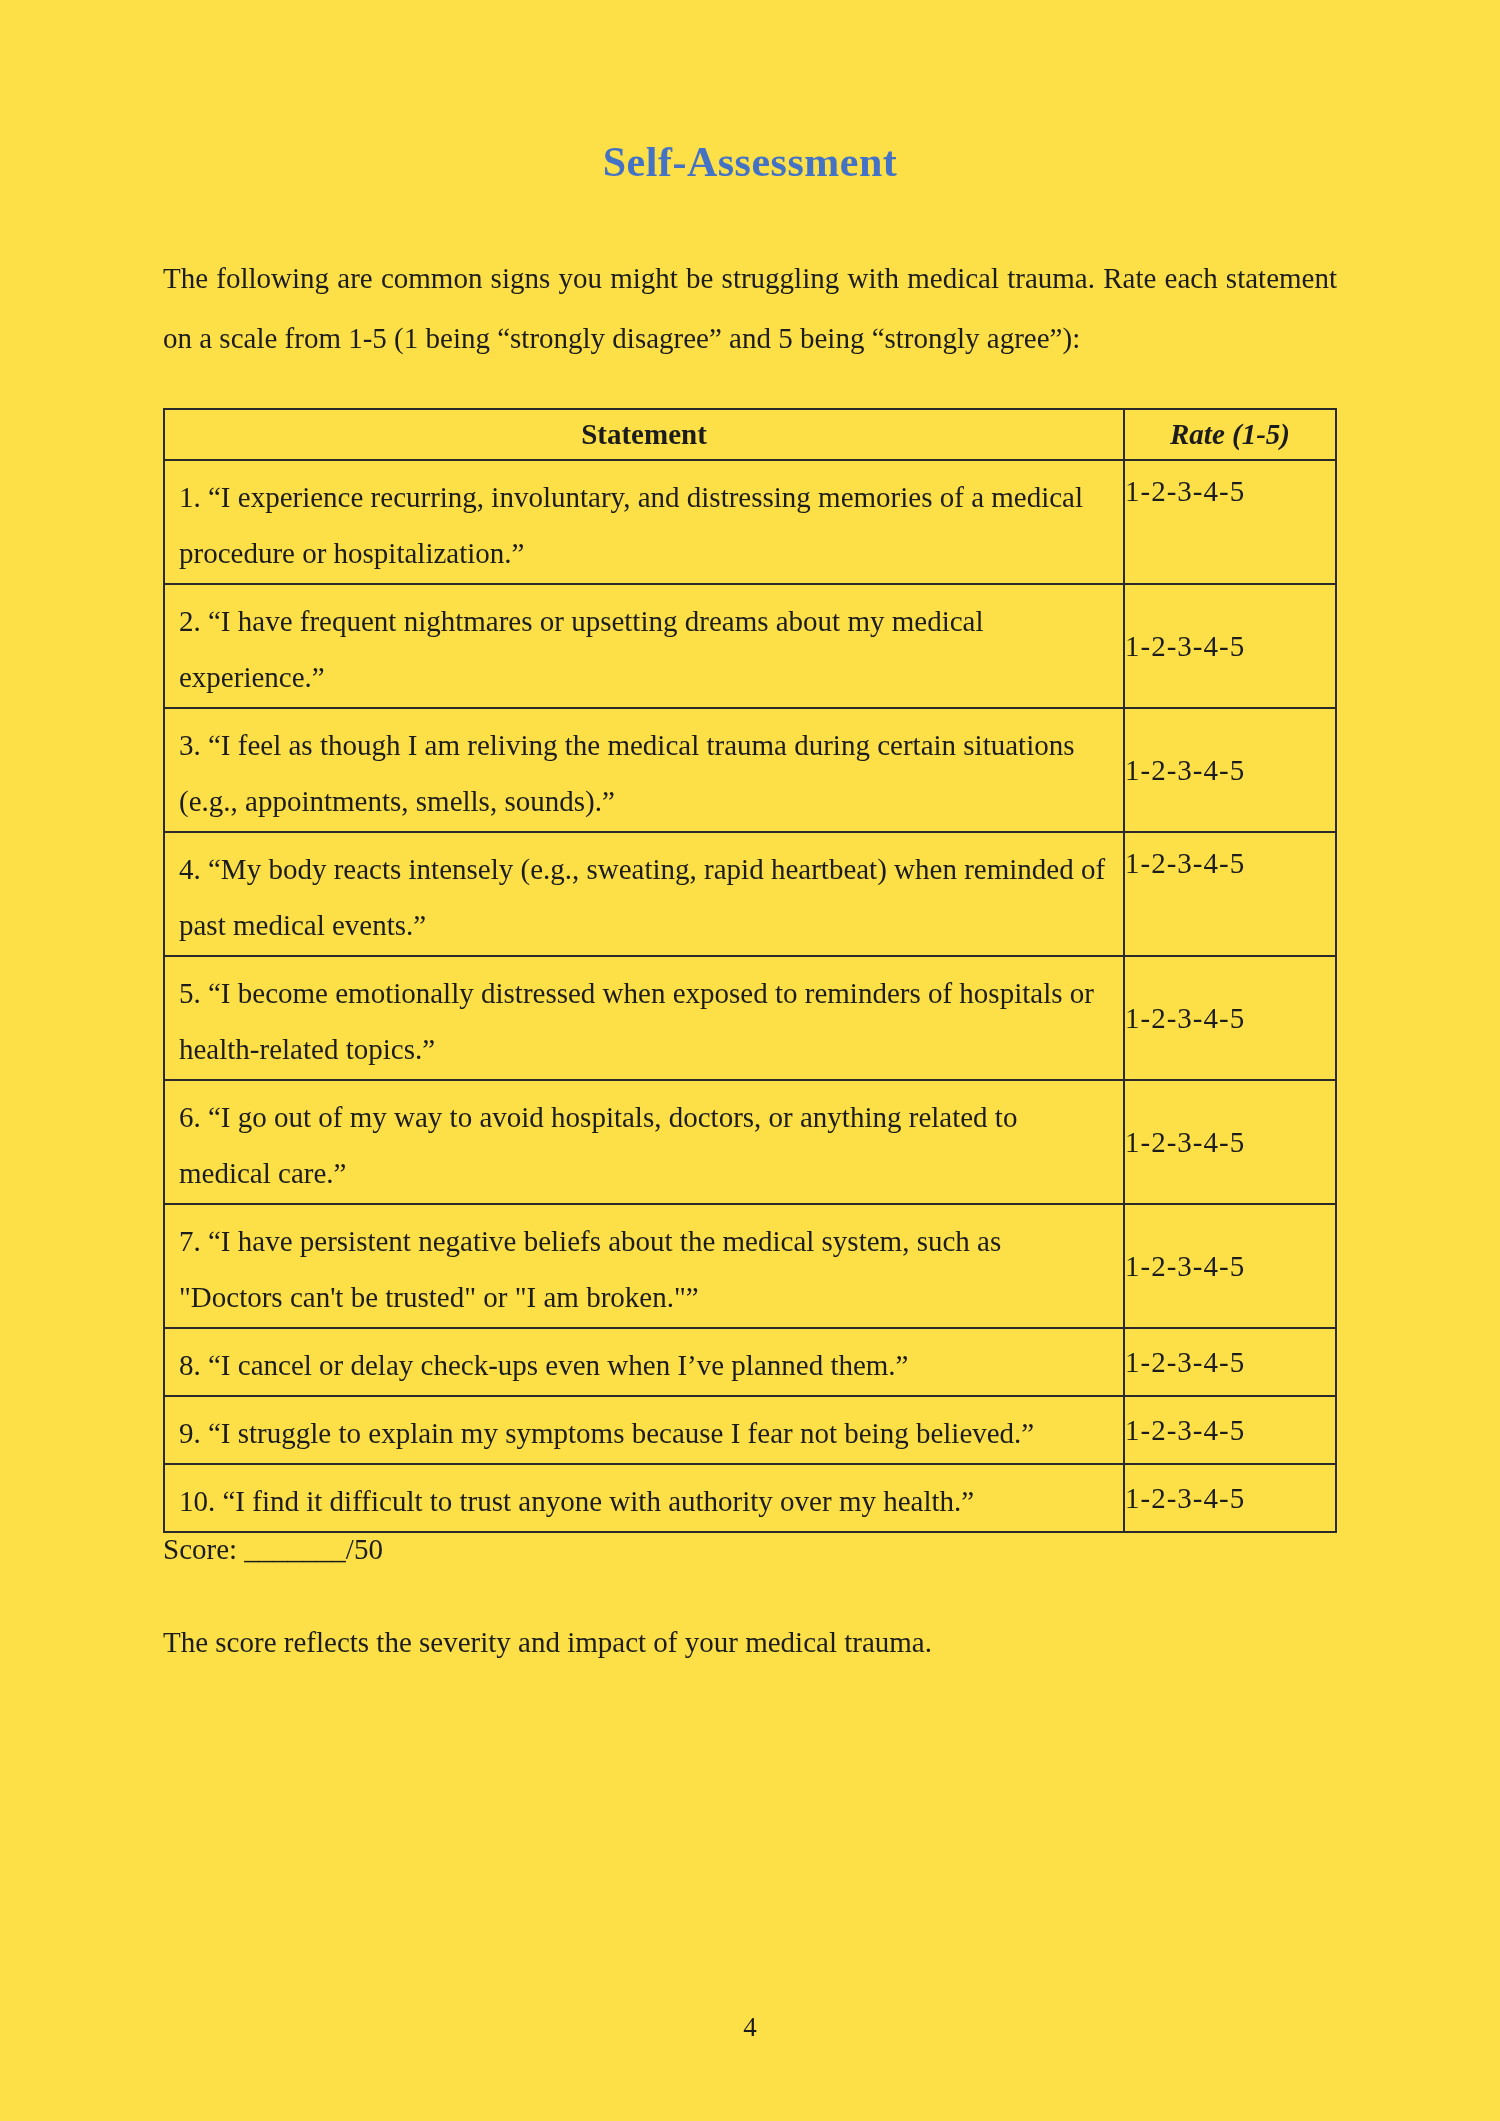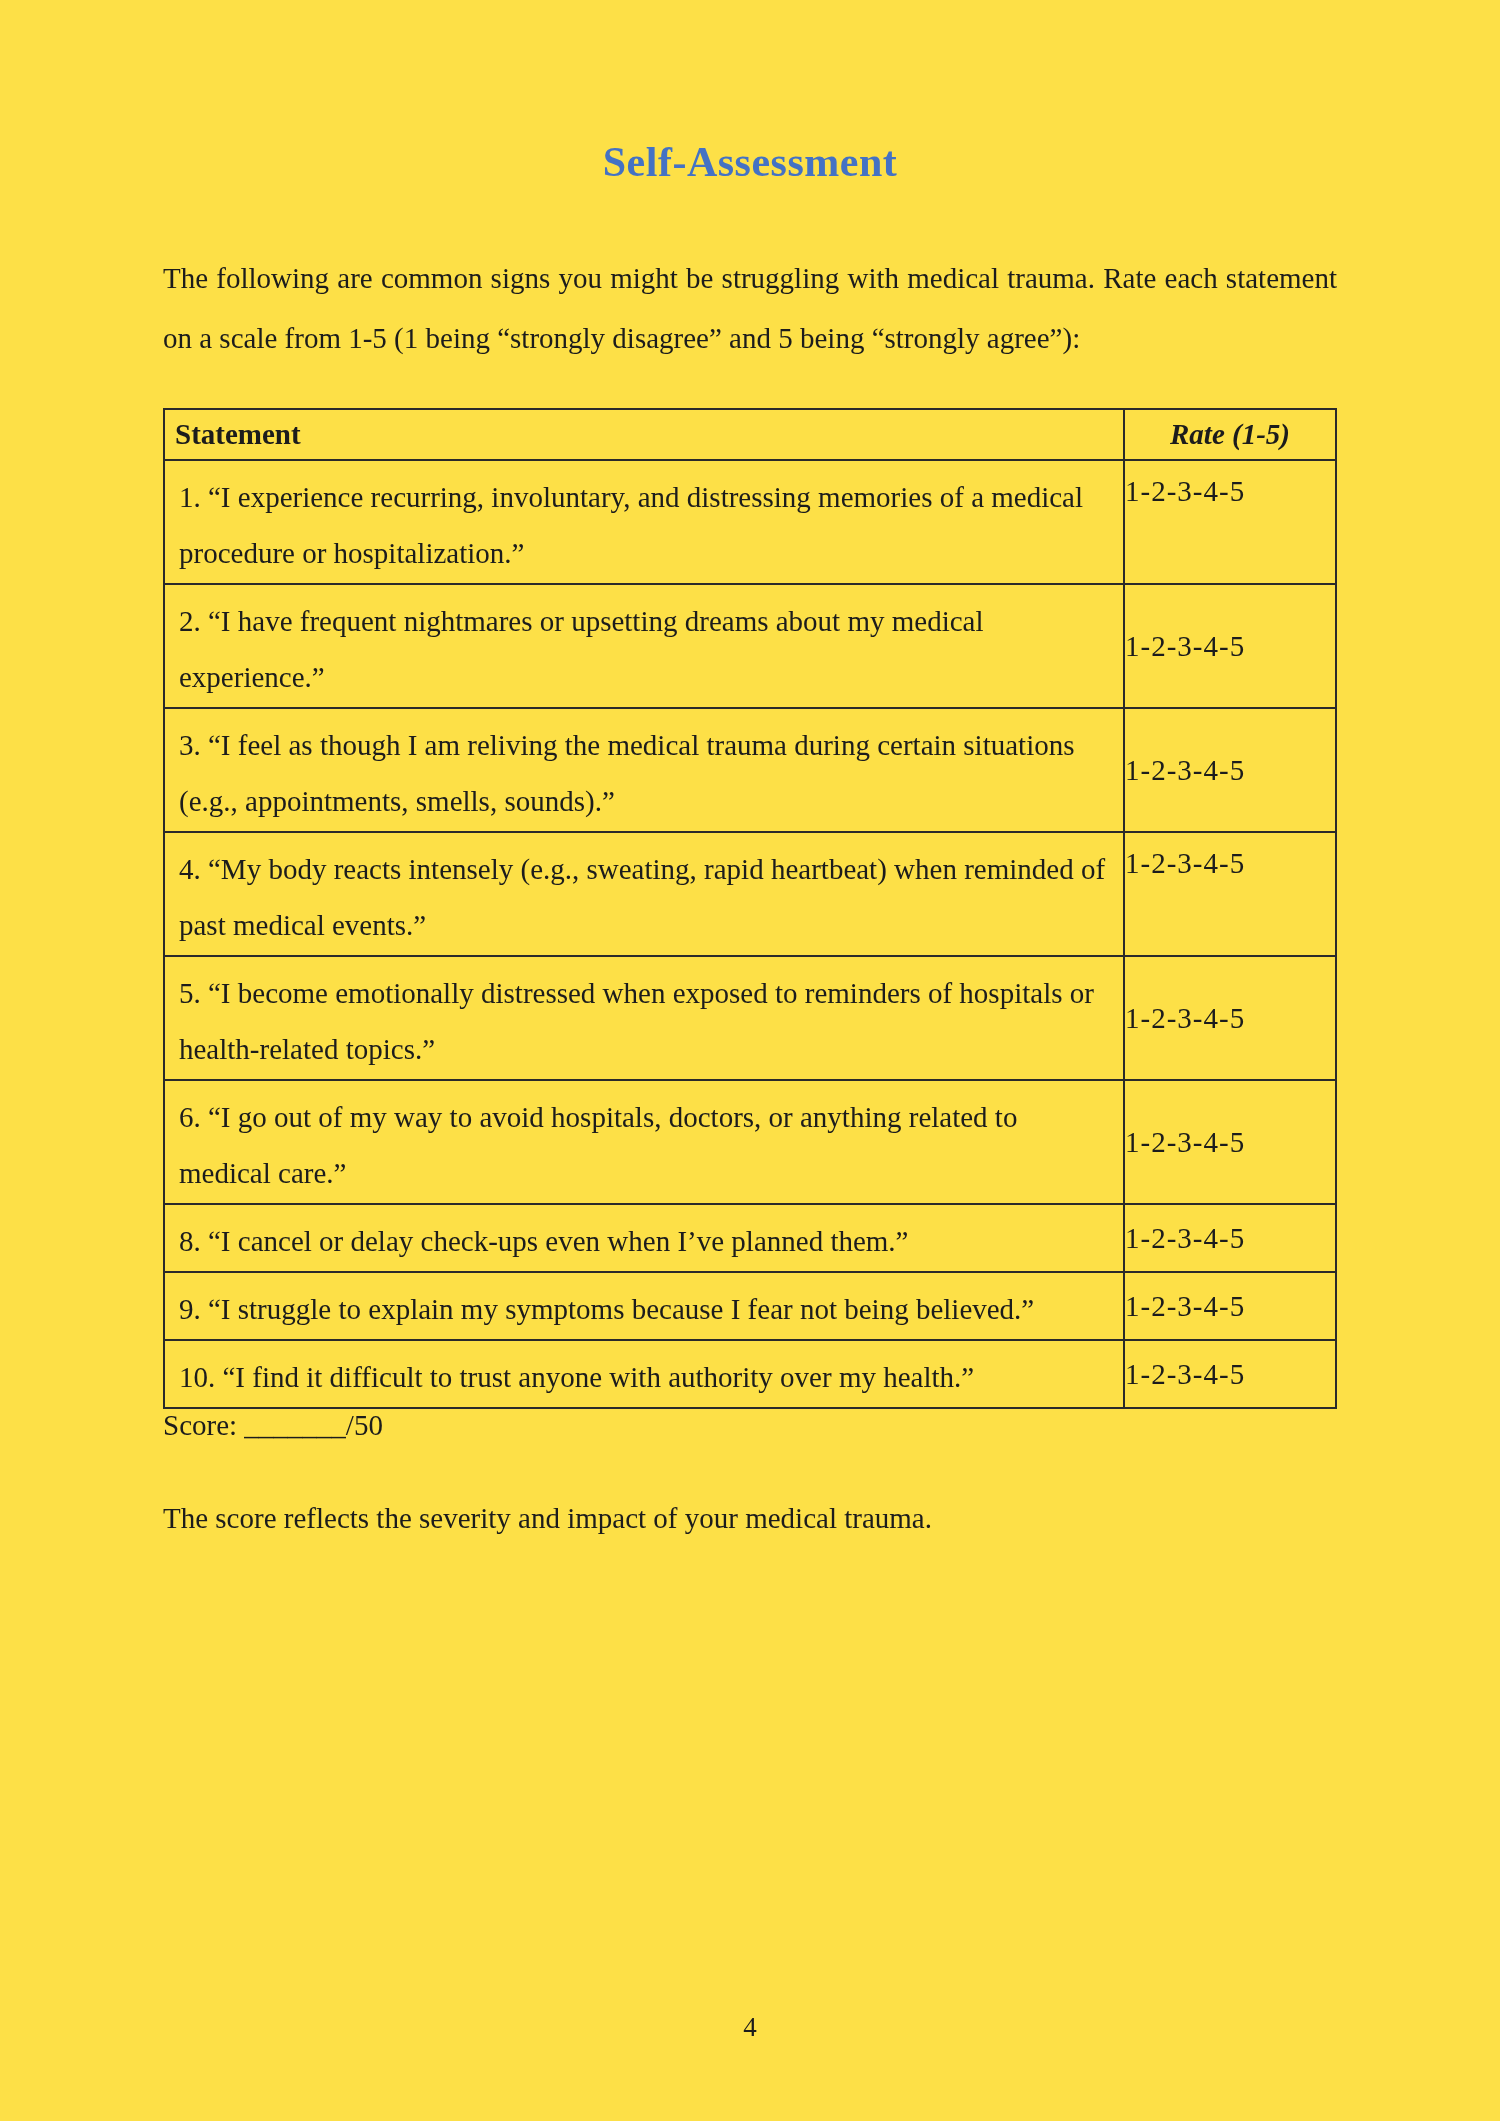--- a/index.html
+++ b/index.html
@@ -33,22 +33,22 @@
     border-collapse: collapse;
     table-layout: fixed;
   }
   table.assessment th,
   table.assessment td {
     border: 2px solid #2a2a2a;
   }
   th.col-statement {
     font-size: 29px;
     font-weight: bold;
-    text-align: left;
-    padding: 8px 10px;
+    text-align: center;
+    padding: 8px 4px;
   }
   th.col-rate {
     font-size: 29px;
     font-weight: bold;
     text-align: center;
     padding: 8px 6px;
     width: 212px;
     font-style: italic;
   }
   td.statement-cell {
@@ -123,20 +123,24 @@
       </tr>
       <tr>
         <td class="statement-cell">5. “I become emotionally distressed when exposed to reminders of hospitals or health-related topics.”</td>
         <td class="rate-cell">1-2-3-4-5</td>
       </tr>
       <tr>
         <td class="statement-cell">6. “I go out of my way to avoid hospitals, doctors, or anything related to medical care.”</td>
         <td class="rate-cell">1-2-3-4-5</td>
       </tr>
       <tr>
+        <td class="statement-cell">7. “I have persistent negative beliefs about the medical system, such as "Doctors can't be trusted" or "I am broken."”</td>
+        <td class="rate-cell">1-2-3-4-5</td>
+      </tr>
+      <tr>
         <td class="statement-cell">8. “I cancel or delay check-ups even when I’ve planned them.”</td>
         <td class="rate-cell">1-2-3-4-5</td>
       </tr>
       <tr>
         <td class="statement-cell">9. “I struggle to explain my symptoms because I fear not being believed.”</td>
         <td class="rate-cell">1-2-3-4-5</td>
       </tr>
       <tr>
         <td class="statement-cell">10. “I find it difficult to trust anyone with authority over my health.”</td>
         <td class="rate-cell">1-2-3-4-5</td>

